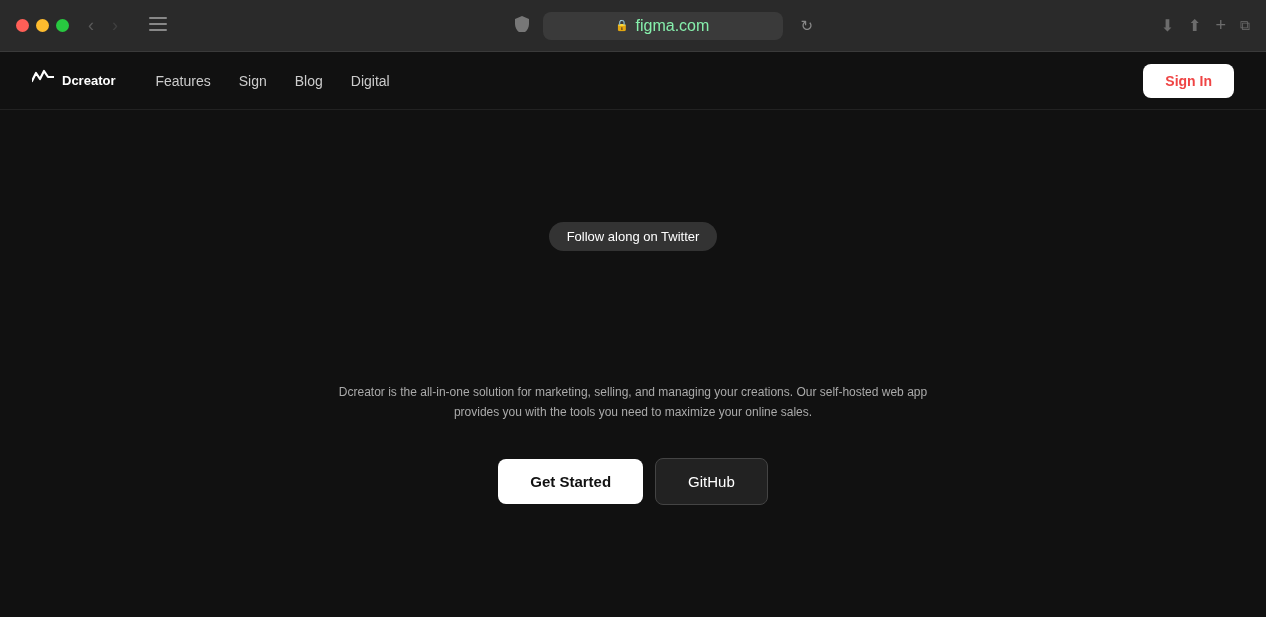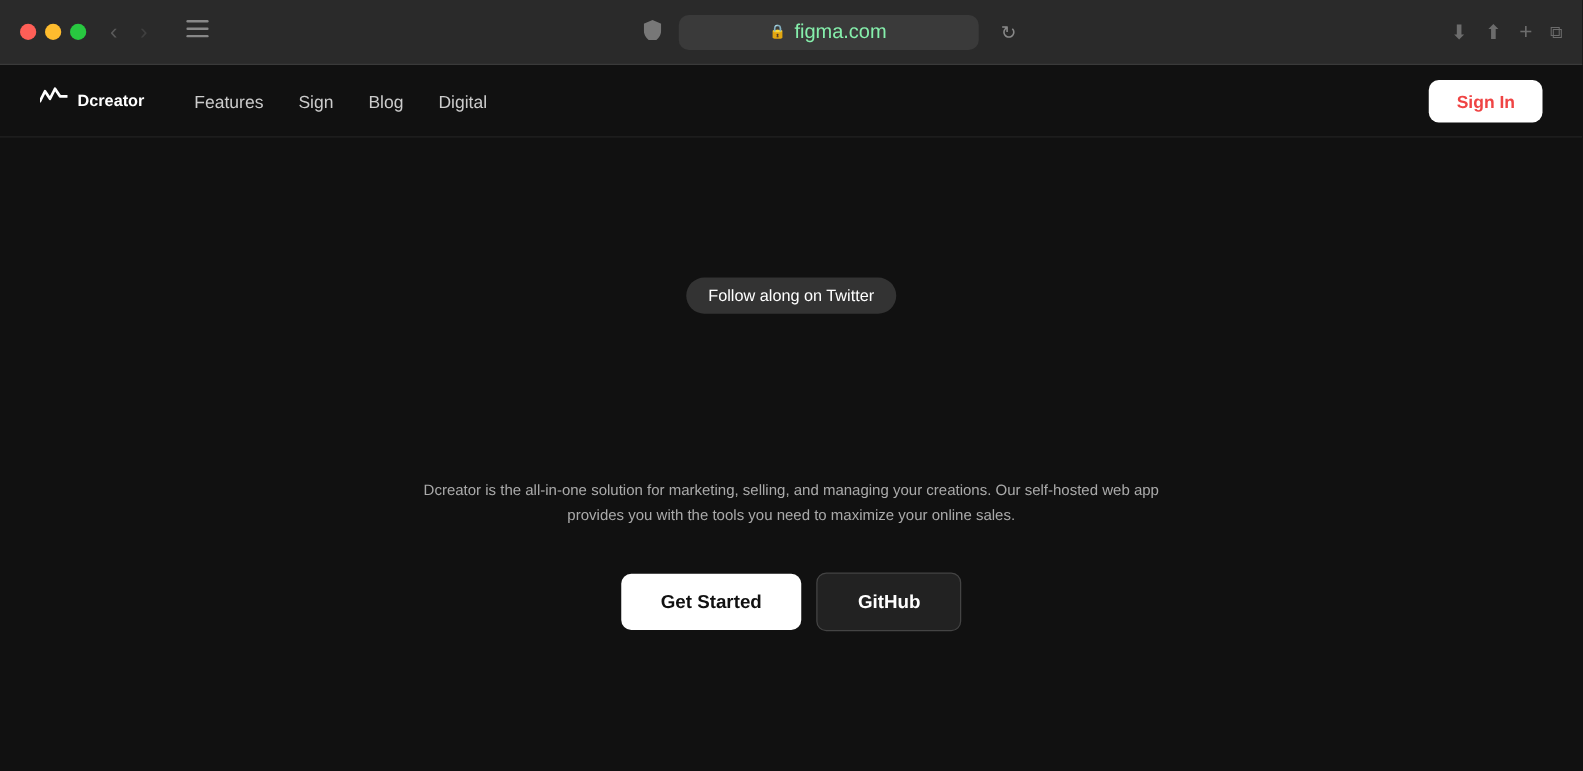--- a/index.html
+++ b/index.html
@@ -219,21 +219,21 @@
       cursor: pointer;
     }
 
     .btn-github {
       background: #222;
       color: #fff;
       border: 1px solid #444;
       border-radius: 8px;
       padding: 14px 32px;
       font-size: 15px;
-      font-weight: 700;
+      font-weight: 400;
       cursor: pointer;
     }
   </style>
 </head>
 <body>
 
 <div class="browser-chrome">
   <div class="traffic-lights">
     <div class="traffic-light tl-red"></div>
     <div class="traffic-light tl-yellow"></div>

